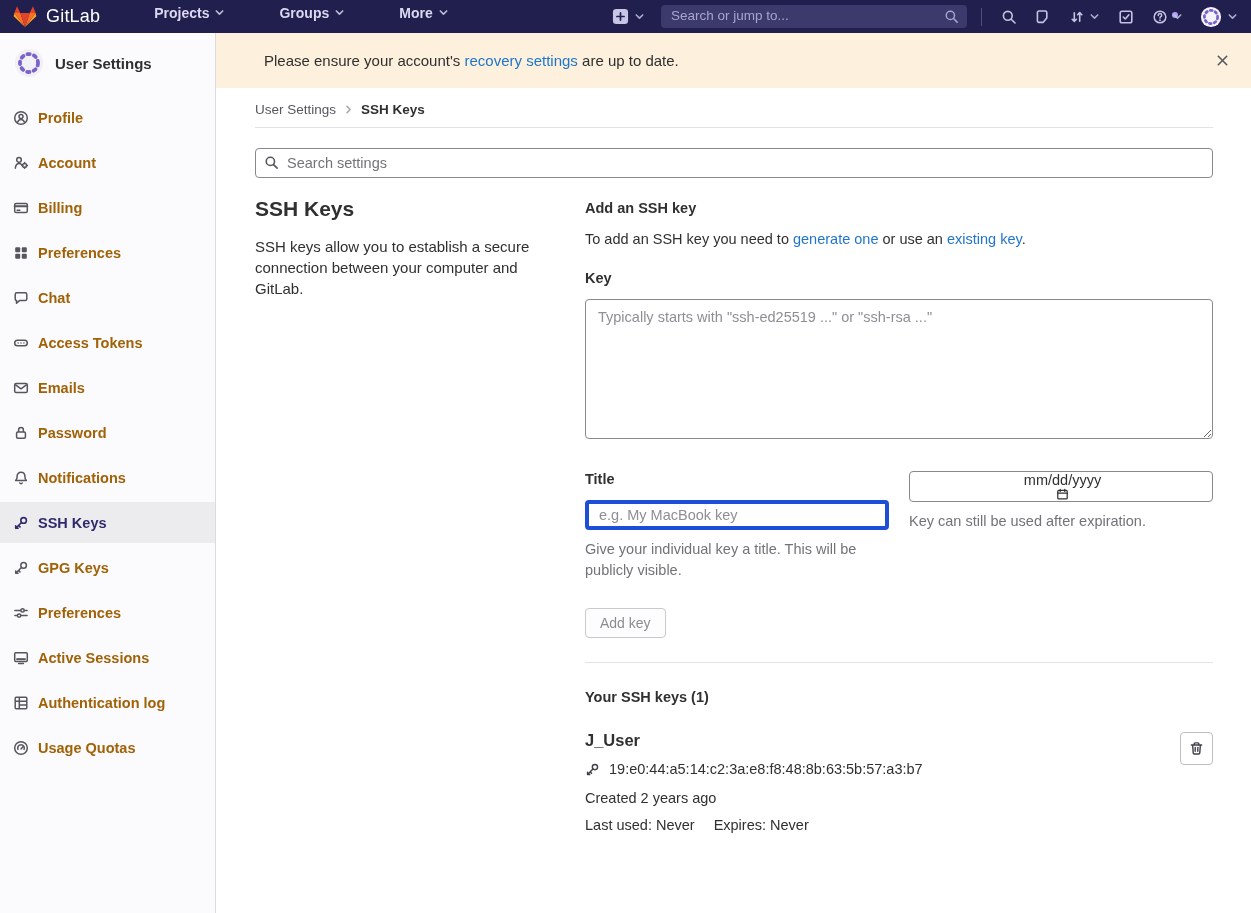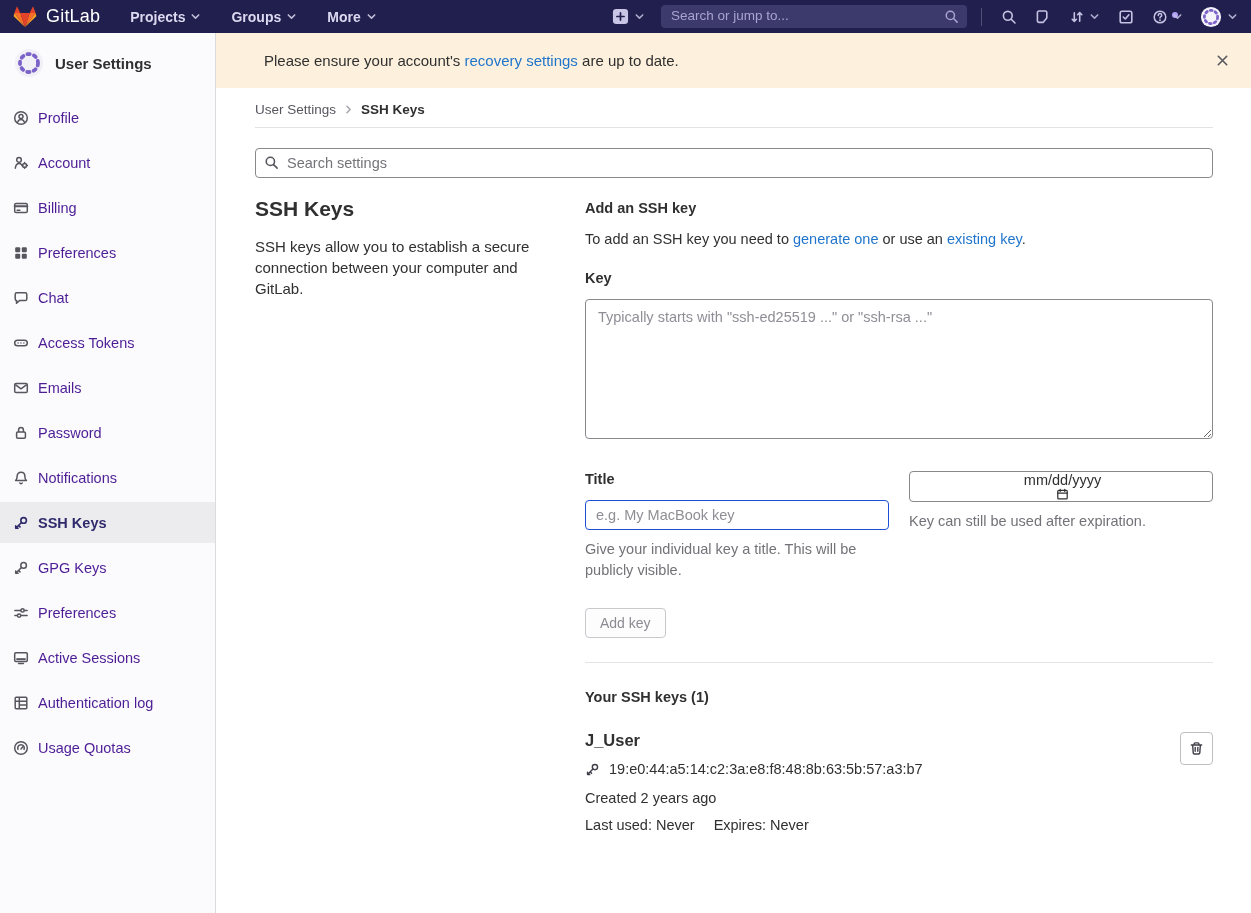--- a/index.html
+++ b/index.html
@@ -8,21 +8,21 @@
     font-family: "Liberation Sans", "DejaVu Sans", sans-serif;
     color:#303030; background:#fff;
   }
   .app { width:1251px; height:913px; overflow:hidden; display:flex; flex-direction:column; }
 
   
   .navbar {
     height:33px; flex:none; background:#211f4d; display:flex; align-items:center;
     padding:0 13px; color:#dcd8f0;
   }
-  .nav-left { display:flex; align-items:center; }
+  .nav-left { display:flex; align-items:flex-start;gap:24px; }
   .logo { display:flex; align-items:center; gap:9px; margin-right:30px; cursor:pointer; }
   .logo-text { color:#fff; font-size:18px; font-weight:500; letter-spacing:.2px; }
   .nav-menu-item { display:flex; align-items:center; gap:5px; font-size:14px; font-weight:600;
     color:#dcd8f0; margin-right:30px; cursor:pointer; }
   .chev { width:11px; height:11px; opacity:.85; }
   .nav-right { margin-left:auto; display:flex; align-items:center; }
   .plus-group { display:flex; align-items:center; gap:5px; margin-right:16px; cursor:pointer; }
   .topsearch { position:relative; width:306px; margin-right:14px; }
   .topsearch input {
     width:100%; height:23px; background:#3c3a6d; border:none; border-radius:4px;
@@ -39,21 +39,21 @@
 
   
   .body-row { flex:1; display:flex; min-height:0; }
 
   
   .sidebar { width:216px; flex:none; background:#fbfafd; border-right:1px solid #dbdbde; overflow:hidden; }
   .sidebar-header { display:flex; align-items:center; gap:11px; padding:15px 14px 14px; }
   .sidebar-title { font-size:15px; font-weight:700; color:#303030; }
   .sidebar-nav { margin-top:5px; }
   .nav-item { display:flex; align-items:center; gap:9px; height:41px; padding:0 14px 0 13px;
-    margin-bottom:4px; font-size:14.5px; color:#4c1d95; cursor:pointer; text-decoration:none; }
+    margin-bottom:4px; font-size:14.5px; color:#a16207; cursor:pointer; text-decoration:none;font-weight:bold; }
   .nav-item svg { width:16px; height:16px; flex:none; color:#57565e; }
   .nav-item.active { background:#ececef; color:#2f2a6b; font-weight:700; }
   .nav-item.active svg { color:#2f2a6b; }
 
   
   .main { flex:1; display:flex; flex-direction:column; min-width:0; overflow:hidden; }
   .banner { height:55px; flex:none; background:#fdf1dd; display:flex; align-items:center;
     padding:0 14px 0 48px; font-size:15px; color:#303030; }
   .banner a { color:#1f75cb; text-decoration:none; cursor:pointer; }
   .banner-close { margin-left:auto; width:30px; height:30px; border:none; background:transparent;
@@ -81,21 +81,21 @@
   .intro { font-size:14.5px; margin:0 0 23px; }
   .intro a { color:#1f75cb; text-decoration:none; cursor:pointer; }
   .field-label { font-size:14.5px; font-weight:700; margin:0 0 13px; }
   .key-help { font-size:14.5px; line-height:21px; margin:0 0 21px; }
   textarea.key-input { width:100%; height:140px; border:1px solid #89888d; border-radius:4px;
     padding:9px 12px; font-family:inherit; font-size:14.5px; color:#303030; resize:vertical; outline:none; }
   textarea.key-input::placeholder { color:#8f8e96; }
 
   .form-row { display:flex; gap:20px; margin-top:28px; }
   .form-col { flex:1; min-width:0; }
-  .text-input { width:100%; height:30px; border:1px solid #1d4ed8; border-radius:4px;
+  .text-input { width:100%; height:30px; border:4px solid #1d4ed8; border-radius:4px;
     padding:0 10px; font-size:14.5px; font-family:inherit; color:#303030; outline:none; }
   .text-input::placeholder { color:#8f8e96; }
   .date-input { height:31px; border:1px solid #89888d; border-radius:4px; display:flex;
     align-items:center; justify-content:space-between; padding:0 9px 0 12px; cursor:text;flex-direction:column; }
   .date-input .date-val { font-size:14.5px; color:#303030; }
   .date-input svg { width:15px; height:15px; color:#303030; }
   .help-text { font-size:14.5px; line-height:21px; color:#737278; margin:9px 0 0; }
 
   .btn-addkey { margin-top:27px; height:30px; padding:0 14px; border:1px solid #c9c8cd;
     border-radius:4px; background:#fdfdfd; color:#8c8b92; font-size:14px; font-family:inherit; cursor:pointer; }

